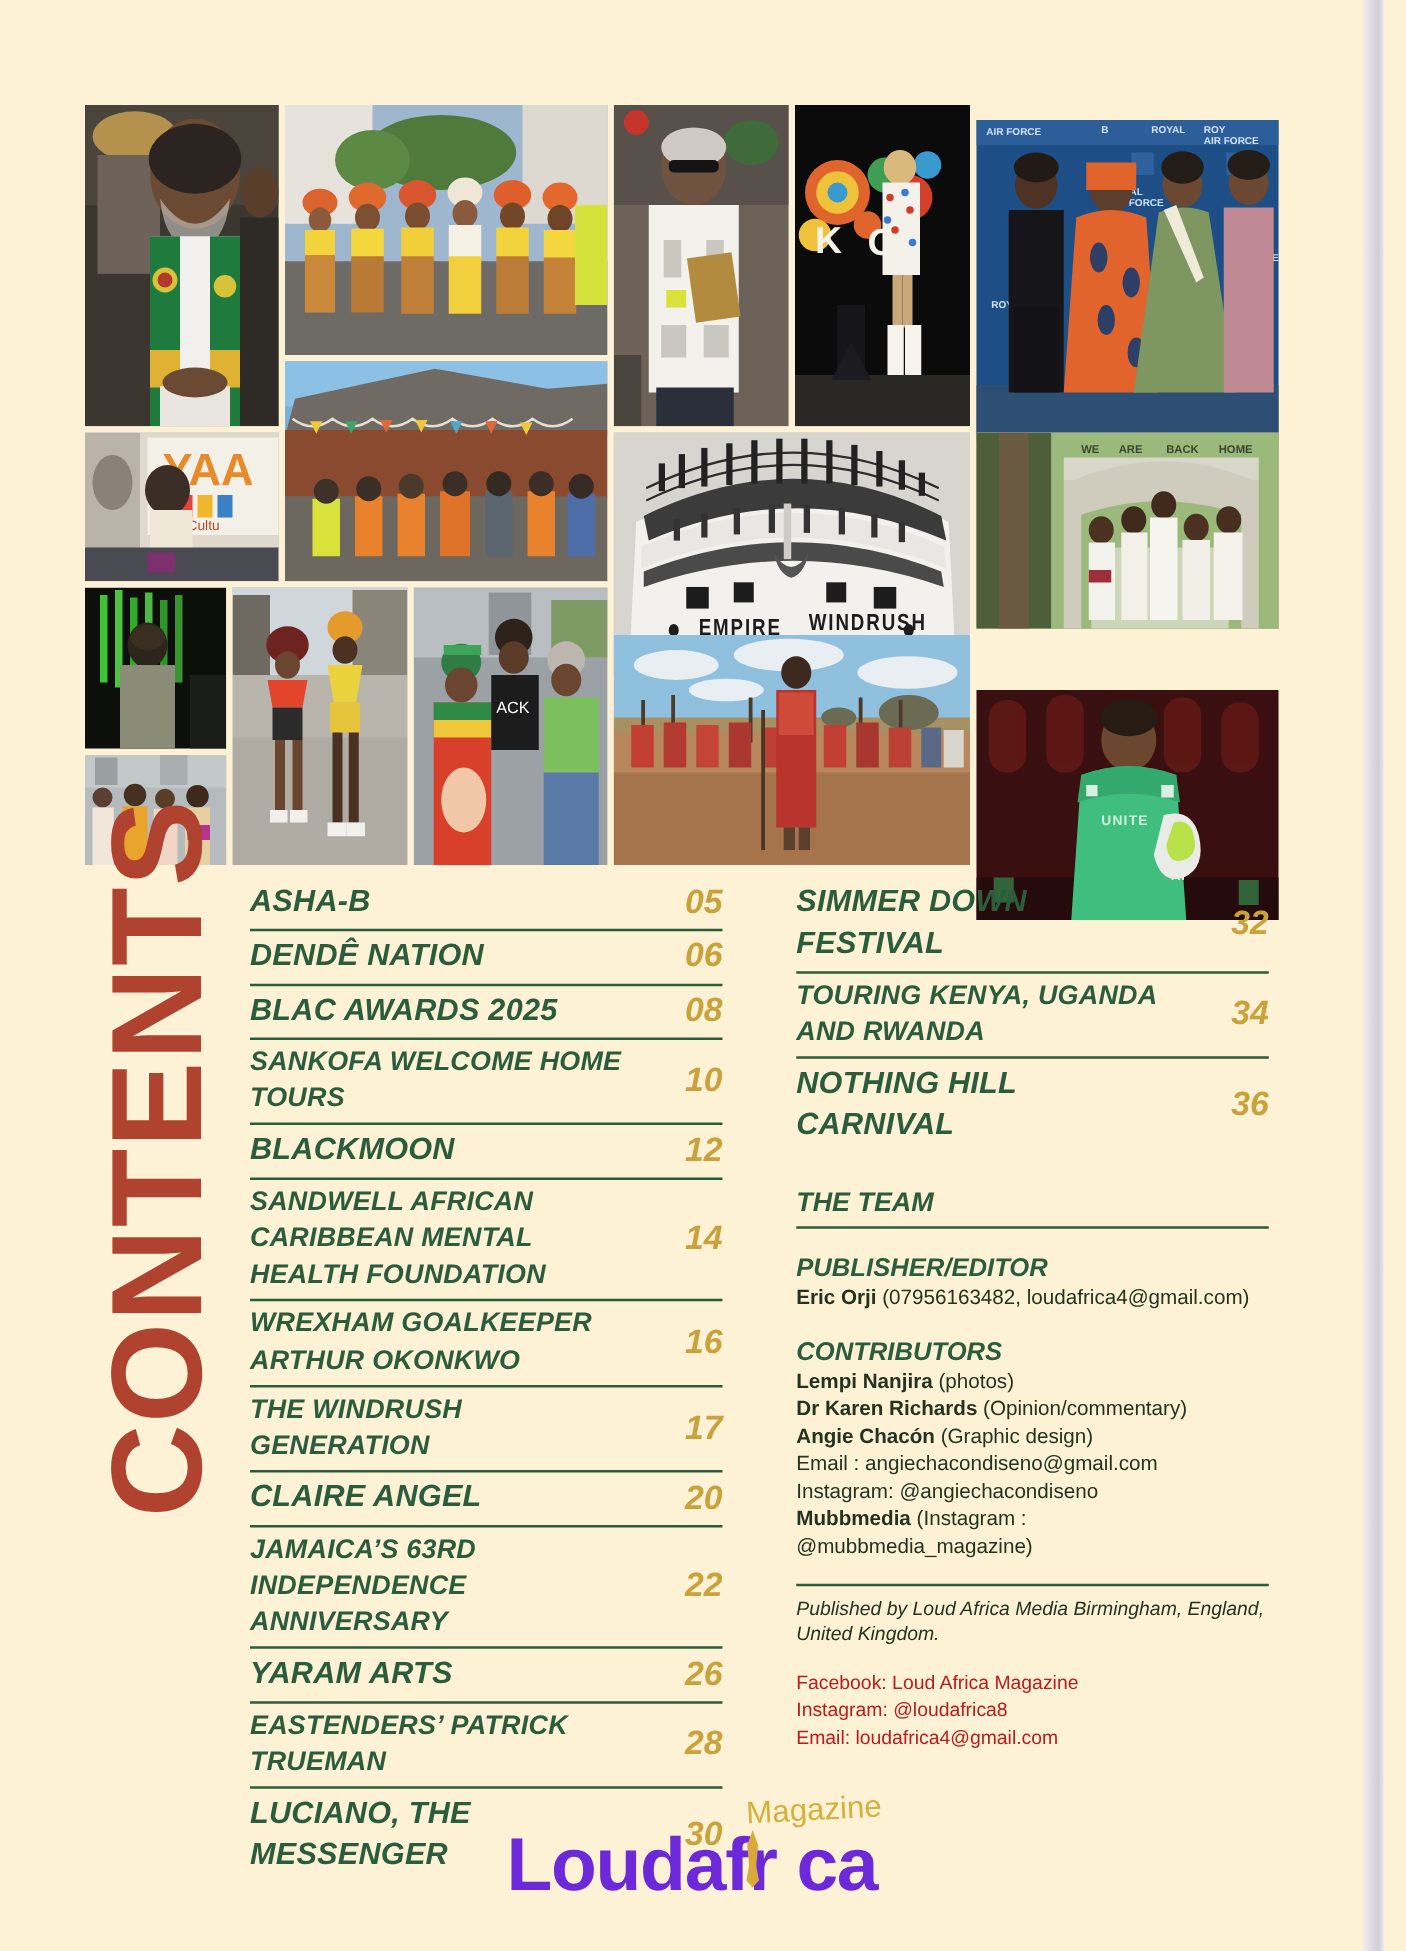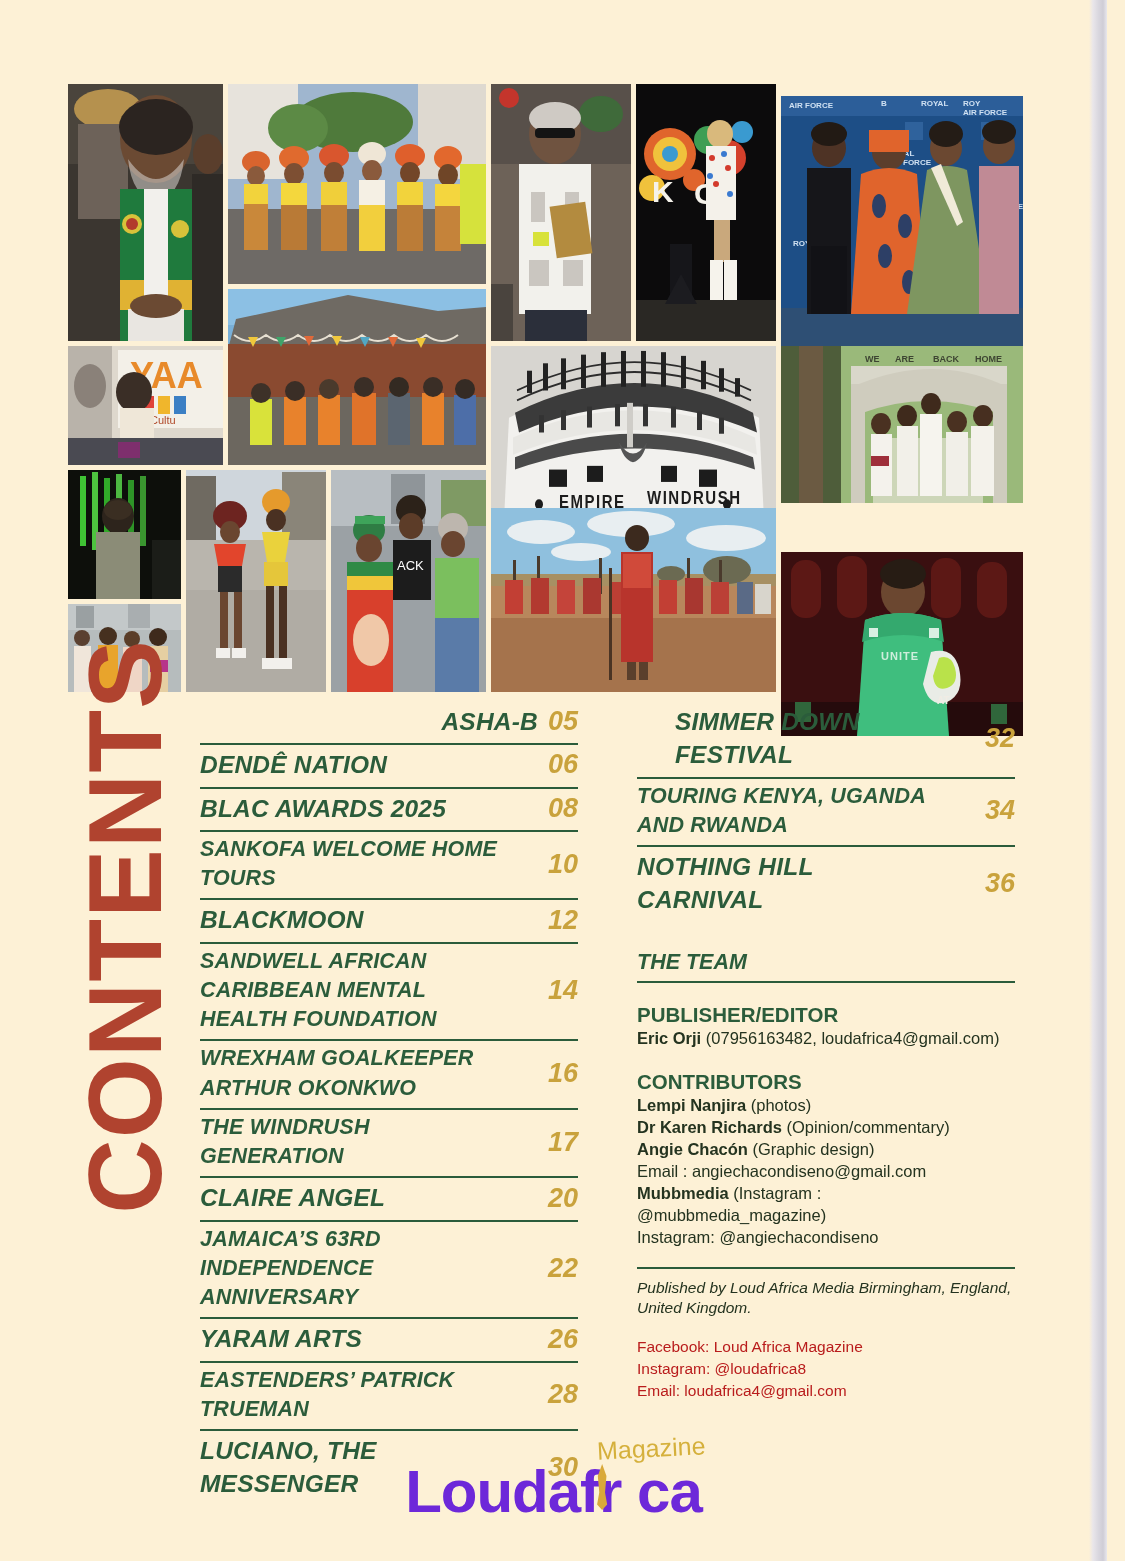--- a/index.html
+++ b/index.html
@@ -44,21 +44,21 @@
 
   
   .toc-left{position:absolute;left:200px;top:705px;width:378px;}
   .toc-right{position:absolute;left:637px;top:705px;width:378px;}
 
   .toc-row{
     display:flex;align-items:center;justify-content:space-between;
     border-bottom:2.5px solid #2b5c3b;
     padding:3px 0 5px 0;
   }
-  .toc-row:first-child{padding-top:0;justify-content:flex-end;}
+  .toc-row:first-child{padding-top:0;}
   .toc-label{
     color:#2b5c3b;
     font-style:italic;
     font-weight:bold;
     font-size:21.5px;
     line-height:1.36;
     letter-spacing:.2px;
     max-width:300px;
   }
   .toc-label.big{font-size:24.5px;}
@@ -71,21 +71,21 @@
     margin-left:10px;
   }
 
   
   .team{position:absolute;left:637px;top:950px;width:378px;}
   .team-head{
     color:#2b5c3b;font-style:italic;font-weight:bold;font-size:21.5px;
     padding-bottom:6px;border-bottom:2.5px solid #2b5c3b;
   }
   .sec-head{
-    color:#2b5c3b;font-weight:bold;font-size:20.5px;
+    color:#2b5c3b;font-style:italic;font-weight:bold;font-size:20.5px;
     margin-top:20px;margin-bottom:1px;
   }
   .team-line{
     color:#24331f;font-size:16.5px;line-height:1.33;
   }
   .team-line b{font-weight:bold;}
   .pub-rule{border-top:2.5px solid #2b5c3b;margin-top:18px;}
   .pub{
     color:#24331f;font-size:15.5px;line-height:1.35;font-style:italic;margin-top:9px;
   }
@@ -713,24 +713,24 @@
     <div class="team-line">
       <b>Lempi Nanjira</b><span> (photos)</span>
     </div>
     <div class="team-line">
       <b>Dr Karen Richards</b><span> (Opinion/commentary)</span>
     </div>
     <div class="team-line">
       <b>Angie Chacón</b><span> (Graphic design)</span>
     </div>
     <div class="team-line">Email : angiechacondiseno@gmail.com</div>
+    <div class="team-line">Instagram: @angiechacondiseno</div>
     <div class="team-line">
       <b>Mubbmedia</b><span> (Instagram : @mubbmedia_magazine)</span>
     </div>
-    <div class="team-line">Instagram: @angiechacondiseno</div>
 
     <div class="pub-rule"></div>
     <div class="pub">Published by Loud Africa Media Birmingham, England, United Kingdom.</div>
 
     <div class="contact">
       <div>Facebook: Loud Africa Magazine</div>
       <div>Instagram: @loudafrica8</div>
       <div>Email: loudafrica4@gmail.com</div>
     </div>
   </div>

